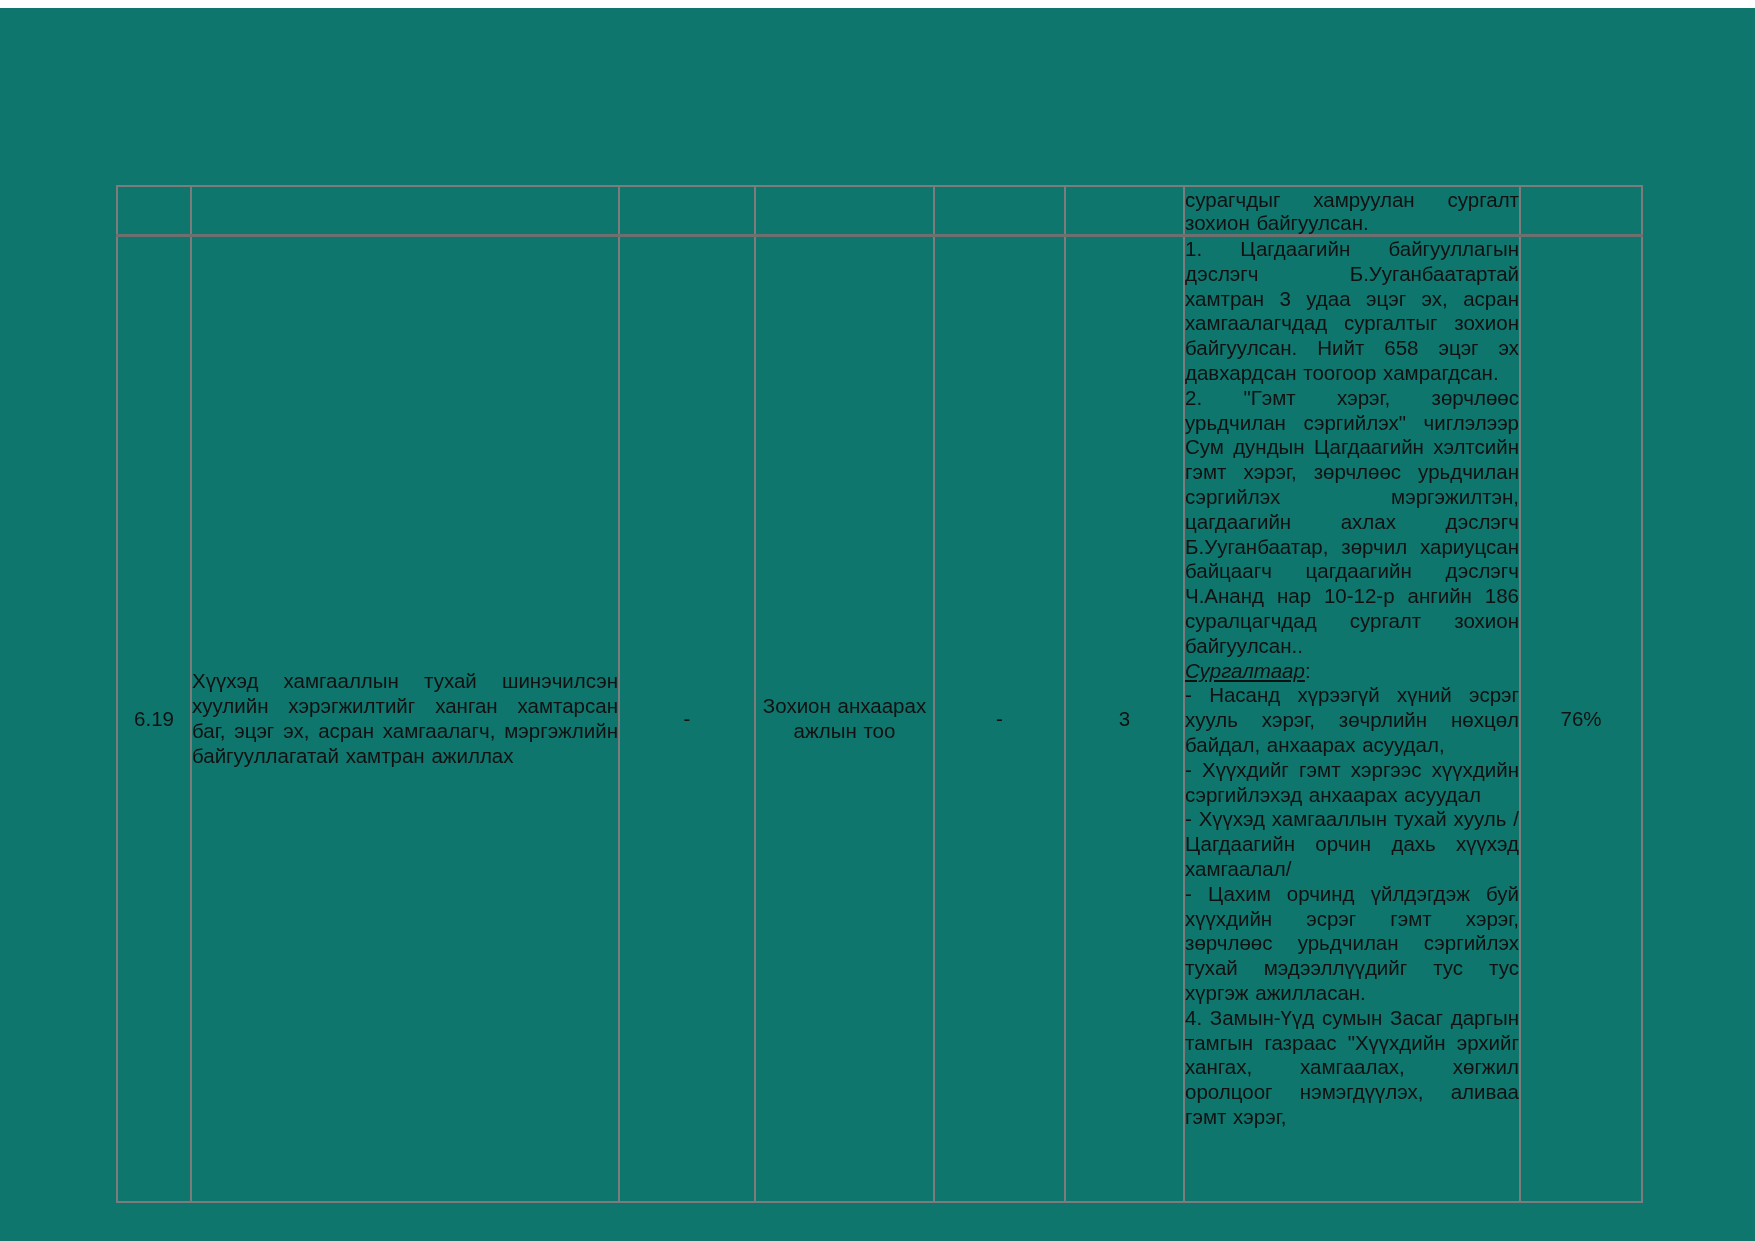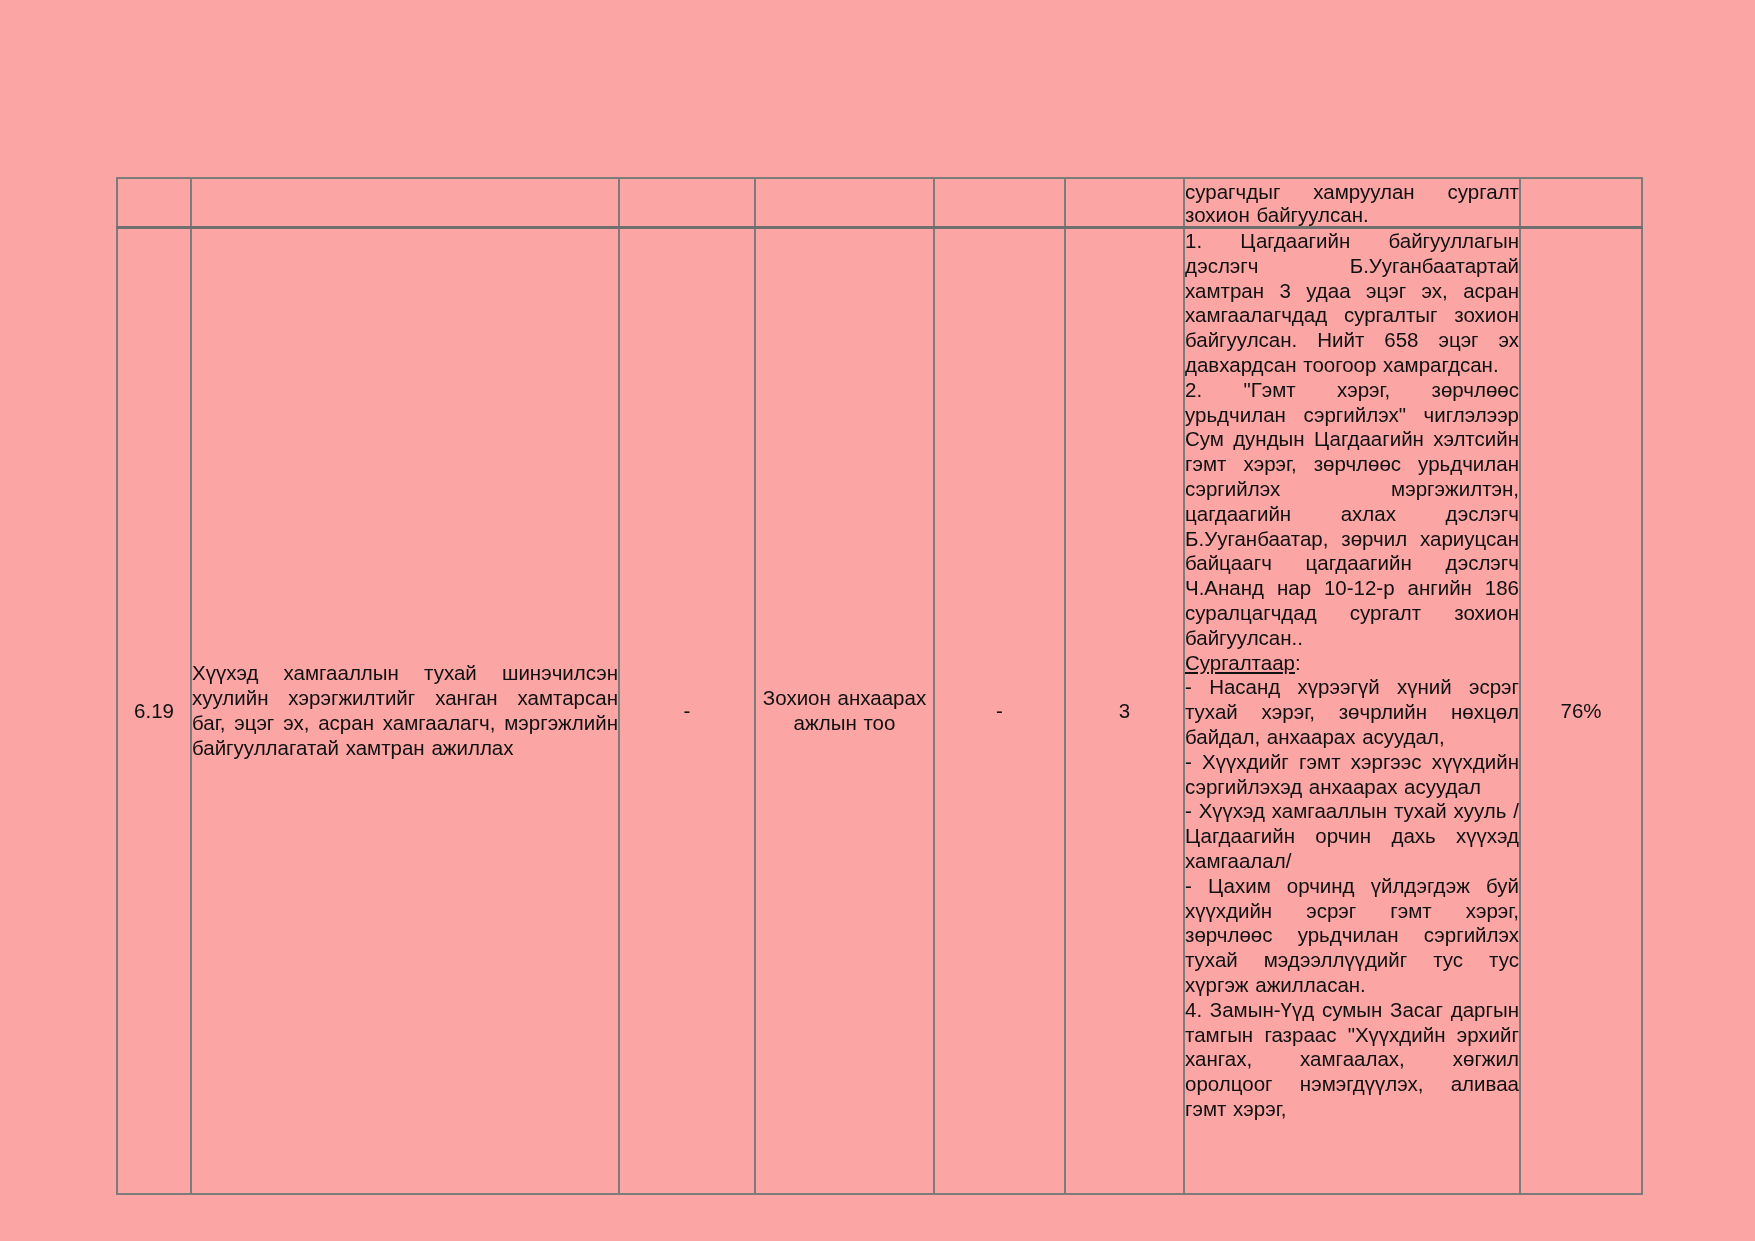--- a/index.html
+++ b/index.html
@@ -10,21 +10,22 @@
   body {
     width: 1755px;
     height: 1241px;
     position: relative;
     font-family: "Liberation Sans", "DejaVu Sans", sans-serif;
     color: #111111;
   }
   .sheet {
     position: absolute;
     inset: 0;
-    background: #fca5a5;
+    background: #0f766e;
+    margin-top: 8px;
   }
   table.report {
     position: absolute;
     left: 116px;
     top: 177px;
     width: 1525px;
     border-collapse: collapse;
     table-layout: fixed;
   }
   table.report td {
@@ -37,21 +38,21 @@
     word-spacing: 1px;
   }
   tr.cont  { height: 46px; }
   tr.main  { height: 915px; }
   tr.cont td { border-bottom: 3px solid #6f6f6f; }
 
   td.result { vertical-align: top; padding: 1px 8px 0 9px; }
   .clip-cont { height: 46px; overflow: hidden; text-align: justify; line-height: 23px; padding-top: 1px; }
   .clip-main { height: 964px; overflow: hidden; }
   .para { text-align: justify; }
-  .u { text-decoration: underline; }
+  .u { text-decoration: underline; font-style: italic; }
 
   td.num     { text-align: center; }
   td.desc    { text-align: justify; vertical-align: middle; padding: 0 11px 0 13px; line-height: 25.4px; }
   td.center  { text-align: center; line-height: 25.4px; padding: 0 8px; }
 </style>
 </head>
 <body>
 
 <div class="sheet">
   <table class="report">
@@ -83,21 +84,21 @@
       <td class="desc">Хүүхэд хамгааллын тухай шинэчилсэн хуулийн хэрэгжилтийг ханган хамтарсан баг, эцэг эх, асран хамгаалагч, мэргэжлийн байгууллагатай хамтран ажиллах</td>
       <td class="center">-</td>
       <td class="center">Зохион анхаарах ажлын тоо</td>
       <td class="center">-</td>
       <td class="center">3</td>
       <td class="result">
         <div class="clip-main">
               <div class="para">1. Цагдаагийн байгууллагын дэслэгч Б.Ууганбаатартай хамтран 3 удаа эцэг эх, асран хамгаалагчдад сургалтыг зохион байгуулсан. Нийт 658 эцэг эх давхардсан тоогоор хамрагдсан.</div>
               <div class="para">2. "Гэмт хэрэг, зөрчлөөс урьдчилан сэргийлэх" чиглэлээр Сум дундын Цагдаагийн хэлтсийн гэмт хэрэг, зөрчлөөс урьдчилан сэргийлэх мэргэжилтэн, цагдаагийн ахлах дэслэгч Б.Ууганбаатар, зөрчил хариуцсан байцаагч цагдаагийн дэслэгч Ч.Ананд нар 10-12-р ангийн 186 суралцагчдад сургалт зохион байгуулсан..</div>
               <div class="para"><span class="u">Сургалтаар</span>:</div>
-              <div class="para">- Насанд хүрээгүй хүний эсрэг тухай хэрэг, зөчрлийн нөхцөл байдал, анхаарах асуудал,</div>
+              <div class="para">- Насанд хүрээгүй хүний эсрэг хууль хэрэг, зөчрлийн нөхцөл байдал, анхаарах асуудал,</div>
               <div class="para">- Хүүхдийг гэмт хэргээс хүүхдийн сэргийлэхэд анхаарах асуудал</div>
               <div class="para">- Хүүхэд хамгааллын тухай хууль /Цагдаагийн орчин дахь хүүхэд хамгаалал/</div>
               <div class="para">- Цахим орчинд үйлдэгдэж буй хүүхдийн эсрэг гэмт хэрэг, зөрчлөөс урьдчилан сэргийлэх тухай мэдээллүүдийг тус тус хүргэж ажилласан.</div>
               <div class="para">4. Замын-Үүд сумын Засаг даргын тамгын газраас "Хүүхдийн эрхийг хангах, хамгаалах, хөгжил оролцоог нэмэгдүүлэх, аливаа гэмт хэрэг,</div>
             </div>
       </td>
       <td class="center">76%</td>
     </tr>
   </tbody>
     </table>

